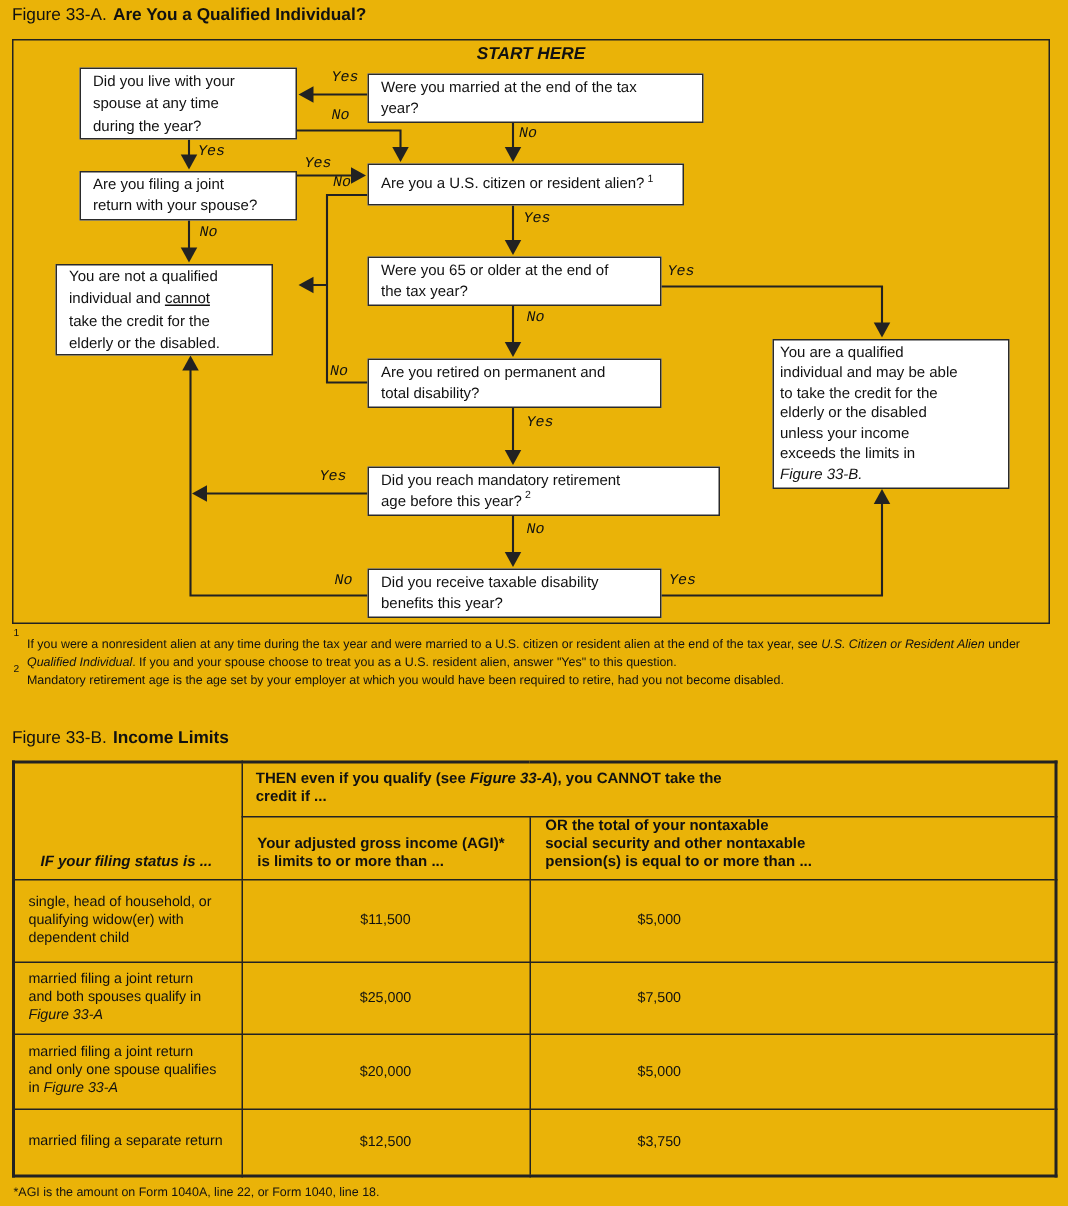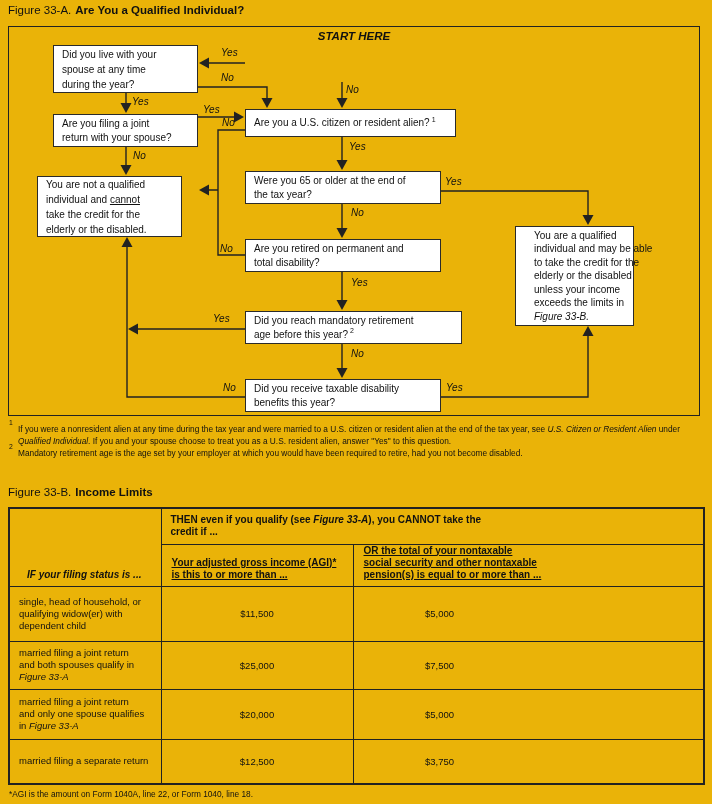--- a/index.html
+++ b/index.html
@@ -19,35 +19,35 @@
   .node { position:absolute; z-index:2; background:#fff; border:1.5px solid #2a2a2a;
           box-sizing:border-box; font-size:10px; line-height:14px;
           display:flex; flex-direction:column; justify-content:center;
           padding:1px 4px 1px 8px; }
   .node .ln, .node div { white-space:nowrap; }
   .lh15 { line-height:15px; }
   .lh13 { line-height:13.5px; }
   .u { text-decoration:underline; }
   .i { font-style:italic; }
   sup { font-size:7px; vertical-align:super; line-height:0; margin-left:2px; }
-  .elabel { position:absolute; z-index:3; font-style:italic; font-size:10px; white-space:nowrap; }
+  .elabel { position:absolute; z-index:3; font-style:italic; font-size:10px; white-space:nowrap;font-family:Liberation Mono, monospace; }
 
   
   .footnote { position:absolute; left:18px; width:684px; font-size:8.3px; line-height:11.5px; }
   .footnote .fnsup { position:absolute; left:-9px; top:-1px; font-size:6.8px; margin:0; }
 
   
   .limits { position:absolute; left:8px; top:507px; border-collapse:collapse;
             table-layout:fixed; width:695px; }
   .limits { border:2px solid #222; }
   .limits td { border:1px solid #222; box-sizing:border-box; overflow:hidden; }
   .limits .hd { font-weight:bold; font-size:10px; line-height:12px; }
   .span-hd { vertical-align:top; padding:5px 8px 0 9px; }
   .col1-hd { vertical-align:bottom; padding:0 8px 5px 17px;font-style:italic; }
-  .sub-hd  { vertical-align:bottom; padding:0 8px 5px 10px;text-decoration:underline; }
+  .sub-hd  { vertical-align:bottom; padding:0 8px 5px 10px; }
   .body-c1 { vertical-align:middle; padding:2px 8px 2px 9px; font-size:9.5px; line-height:12px; }
   .body-v  { vertical-align:middle; font-size:9.5px; }
   .v2 { text-align:center; }
   .v3box { width:170px; text-align:center; }
   .agi-fn { position:absolute; left:9px; top:789px; font-size:8.3px; }
 </style>
 </head>
 <body>
 
 <div class="page">
@@ -96,20 +96,24 @@
   </svg>
 
   <div class="start">START HERE</div>
 
   <div class="node lh15" style="left:53px; top:45px; width:145px; height:48px;">
       <div class="ln">Did you live with your</div>
       <div class="ln">spouse at any time</div>
       <div class="ln">during the year?</div>
     </div>
 
+  <div class="node" style="left:245px; top:49px; width:224px; height:33px;">
+      <div class="ln">Were you married at the end of the tax</div>
+      <div class="ln">year?</div>
+    </div>
 
   <div class="node" style="left:53px; top:114px; width:145px; height:33px;">
       <div class="ln">Are you filing a joint</div>
       <div class="ln">return with your spouse?</div>
     </div>
 
   <div class="node" style="left:245px; top:109px; width:211px; height:28px;">
     <div><span>Are you a U.S. citizen or resident alien?</span><sup>1</sup></div>
   </div>
 
@@ -123,31 +127,31 @@
   <div class="node" style="left:245px; top:171px; width:196px; height:33px;">
       <div class="ln">Were you 65 or older at the end of</div>
       <div class="ln">the tax year?</div>
     </div>
 
   <div class="node" style="left:245px; top:239px; width:196px; height:33px;">
       <div class="ln">Are you retired on permanent and</div>
       <div class="ln">total disability?</div>
     </div>
 
-  <div class="node" style="left:245px; top:311px; width:217px; height:33px;">
+  <div class="node" style="left:245px; top:311px; width:235px; height:33px;">
     <div>Did you reach mandatory retirement</div>
     <div><span>age before this year?</span><sup>2</sup></div>
   </div>
 
   <div class="node" style="left:245px; top:379px; width:196px; height:33px;">
       <div class="ln">Did you receive taxable disability</div>
       <div class="ln">benefits this year?</div>
     </div>
 
-  <div class="node lh13" style="left:515px; top:226px; width:119px; height:100px; padding-left:18px;">
+  <div class="node lh13" style="left:515px; top:226px; width:158px; height:100px; padding-left:4px;">
     <div>
         <div class="ln">You are a qualified</div>
         <div class="ln">individual and may be able</div>
         <div class="ln">to take the credit for the</div>
         <div class="ln">elderly or the disabled</div>
         <div class="ln">unless your income</div>
         <div class="ln">exceeds the limits in</div>
       </div>
     <div class="i">Figure 33-B.</div>
   </div>
@@ -192,21 +196,21 @@
         <div>IF your filing status is ...</div>
       </td>
       <td class="span-hd hd" colspan="2">
         <div style="white-space:nowrap"><span>THEN even if you qualify (see </span><span class="i">Figure 33-A</span><span>), you CANNOT take the</span></div>
         <div>credit if ...</div>
       </td>
     </tr>
     <tr style="height:42px">
       <td class="sub-hd hd">
             <div class="ln">Your adjusted gross income (AGI)*</div>
-            <div class="ln">is this to or more than ...</div>
+            <div class="ln">is limits to or more than ...</div>
           </td>
       <td class="sub-hd hd">
             <div class="ln">OR the total of your nontaxable</div>
             <div class="ln">social security and other nontaxable</div>
             <div class="ln">pension(s) is equal to or more than ...</div>
           </td>
     </tr>
     <tr style="height:55px">
       <td class="body-c1">
         <div>

